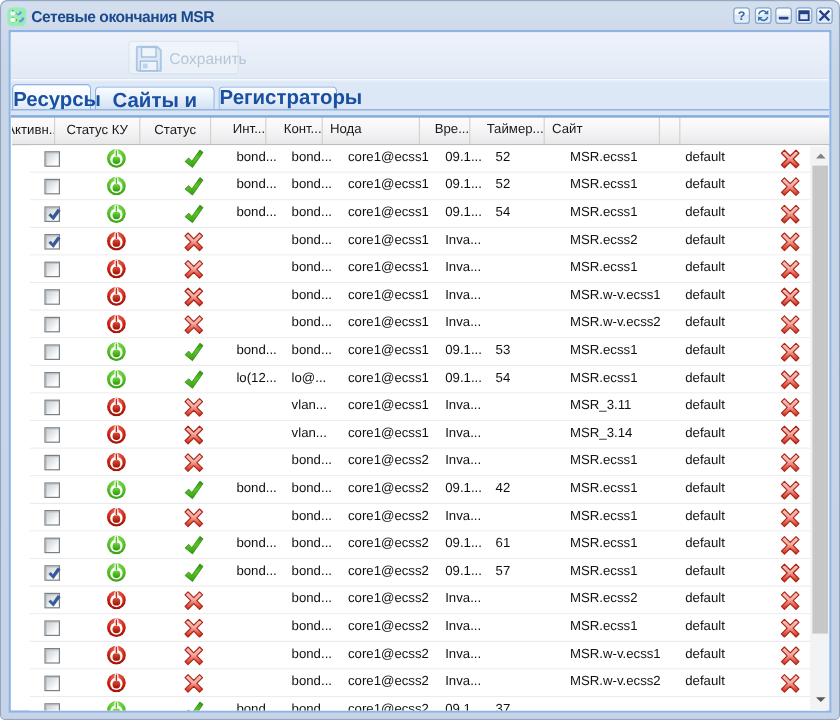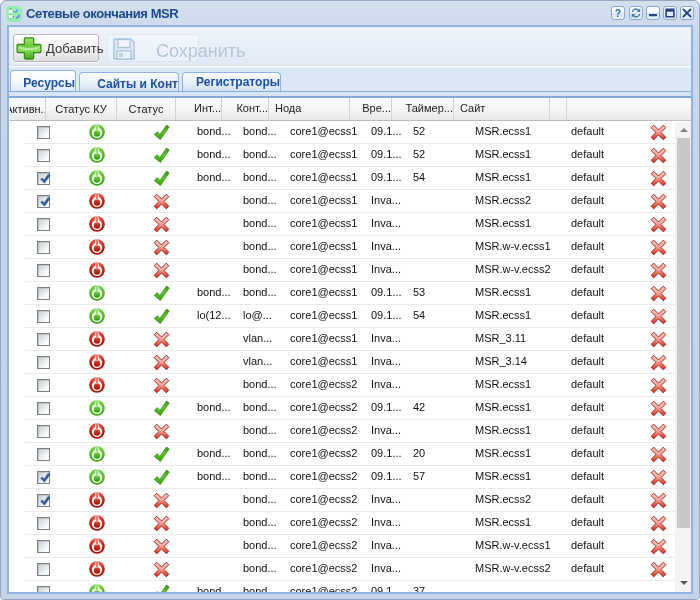--- a/index.html
+++ b/index.html
@@ -15,26 +15,26 @@
 .wbtn svg{position:absolute;left:50%;top:50%;transform:translate(-50%,-50%)}
 
 #inner{position:absolute;left:6px;top:24px;width:686px;height:569px;border:2px solid #8fb4e4;background:#fff}
 
 #tbar{position:absolute;left:0;top:0;width:682px;height:39px;
 background:linear-gradient(#eef3fa,#e1eaf6);border-bottom:1px solid #d8e3f1}
 #badd{position:absolute;left:4px;top:7px;width:86px;height:28px;border:1px solid #b7b7b7;border-radius:3px;
 background:linear-gradient(#ffffff,#f1f1f1 55%,#dfdfdf);box-shadow:0 1px 1px rgba(255,255,255,.8)}
 #badd span{position:absolute;left:32px;top:6px;font-size:13px;color:#333}
 #bsave{position:absolute;left:98px;top:7px;width:92px;height:28px;border-radius:3px;opacity:.55;background:rgba(255,255,255,.5);border:1px solid rgba(185,197,213,.5)}
-#bsave span{position:absolute;left:48px;top:6px;font-size:18px;color:#8ea6bf}
+#bsave span{position:absolute;left:33px;top:6px;font-size:13px;color:#8ea6bf}
 
 #tstrip{position:absolute;left:0;top:40px;width:682px;height:30px;background:#dde8f6;border-top:1px solid #e8eff9}
 #tband{position:absolute;left:0;top:23px;width:682px;height:7px;z-index:3;
 border-top:1px solid #7fa9dc;border-bottom:2px solid #84aadc;background:#d9e5f4}
-.tab{position:absolute;font-size:12px;font-weight:bold;color:#1a50a2;text-align:right;
+.tab{position:absolute;font-size:17px;font-weight:bold;color:#1a50a2;text-align:center;
 border:1px solid #8db2e3;border-bottom:none;border-radius:4px 4px 0 0}
 #tab1{left:1px;top:2px;width:66px;height:21px;background:linear-gradient(#ffffff,#f4f8fd 55%,#dbe8f7);line-height:24px;z-index:2}
 #tab2{left:70px;top:4px;width:100px;height:19px;background:linear-gradient(#fbfdfe,#e8f0fa 50%,#d3e1f2);line-height:22px}
 #tab3{left:173px;top:4px;width:99px;height:19px;background:linear-gradient(#fbfdfe,#e8f0fa 50%,#d3e1f2);line-height:18px}
 
 #ghead{position:absolute;left:1px;top:70px;width:681px;height:24px;display:flex;
 background:linear-gradient(#fdfdfd,#f4f4f5 55%,#e7e8ea);border-bottom:1px solid #bdbdbd}
 .h{height:23px;line-height:22px;border-right:1px solid #d2d2d2;font-size:11px;color:#1a1a1a;
 white-space:nowrap;overflow:hidden}
 .hc{text-align:right}
@@ -104,35 +104,20 @@
       </svg>
     </div>
   <div class="wbtn" style="left:679px">
       <svg width="11" height="11" viewBox="0 0 11 11">
         <path d="M1.4,1.4 L9.6,9.6 M9.6,1.4 L1.4,9.6" stroke="#26418c" stroke-width="2"></path>
       </svg>
     </div>
 
   <div id="inner">
     <div id="tbar">
-      <div id="badd">
-        <svg width="26" height="25" viewBox="0 0 25 24" style="position:absolute;left:2px;top:1px">
-          <defs>
-              <linearGradient id="plg" x1="0" y1="0" x2="0" y2="1">
-            <stop offset="0%" stop-color="#a6e06c"></stop>
-                <stop offset="45%" stop-color="#62c832"></stop>
-            <stop offset="55%" stop-color="#8fe05c"></stop>
-                <stop offset="100%" stop-color="#38a414"></stop>
-              </linearGradient>
-            </defs>
-          <path d="M9.2,1.8 h6.6 a1.2,1.2 0 0 1 1.2,1.2 v5 h5.8 a1.2,1.2 0 0 1 1.2,1.2 v5.6 a1.2,1.2 0 0 1 -1.2,1.2 h-5.8 v5 a1.2,1.2 0 0 1 -1.2,1.2 h-6.6 a1.2,1.2 0 0 1 -1.2,-1.2 v-5 H2.2 a1.2,1.2 0 0 1 -1.2,-1.2 V9.2 a1.2,1.2 0 0 1 1.2,-1.2 h5.8 v-5 a1.2,1.2 0 0 1 1.2,-1.2 Z" fill="url(#plg)" stroke="#2e8510" stroke-width="1.1"></path>
-          <path d="M2,9.6 c7,2.2 14,2.2 21,0 v2 c-7,2.6 -14,2.6 -21,0 Z" fill="rgba(255,255,255,0.45)"></path>
-        </svg>
-        <span>Добавить</span>
-      </div>
       <div id="bsave">
         <svg width="24" height="24" viewBox="0 0 24 24" style="position:absolute;left:4px;top:2px">
           <path d="M3,2 h16 l3,3 v17 h-19 a1,1 0 0 1 -1,-1 V3 a1,1 0 0 1 1,-1 Z" fill="#d4e4f4" stroke="#7fa8d2" stroke-width="1.6"></path>
           <rect x="6" y="2.5" width="12" height="8" fill="#f6fafd" stroke="#6f9dcc" stroke-width="1.2"></rect>
           <rect x="5" y="14" width="14" height="8" fill="#f6fafd" stroke="#6f9dcc" stroke-width="1.2"></rect>
           <rect x="7" y="16" width="4" height="4" fill="#9cc0e2"></rect>
         </svg>
         <span>Сохранить</span>
       </div>
     </div>
@@ -1003,21 +988,21 @@
                   <stop offset="100%" stop-color="#33a00e"></stop>
                 </linearGradient>
               </defs>
 <path d="M1.2,10.6 L4.2,7.6 L6.9,10.4 L13.6,1.0 L16.2,3.0 L7.4,15.6 Z" fill="url(#ckg)" stroke="#2a7d09" stroke-width="0.6"></path>
 </svg>
           </div>
 <div class="c c3">bond...</div>
 <div class="c c4">bond...</div>
 <div class="c c5">core1@ecss2</div>
 <div class="c c6">09.1...</div>
-<div class="c c7">20</div>
+<div class="c c7">61</div>
 <div class="c c8">MSR.ecss1</div>
 <div class="c c9">default</div>
 <div class="c c10">
             <svg class="ic" width="17" height="17" viewBox="0 0 17 17">
               <defs>
 <linearGradient id="rxg" x1="0" y1="0" x2="0" y2="1">
                   <stop offset="0%" stop-color="#f5c6c0"></stop>
                   <stop offset="45%" stop-color="#f2aaa2"></stop>
                   <stop offset="80%" stop-color="#e2523e"></stop>
                   <stop offset="100%" stop-color="#cd2b1a"></stop>

